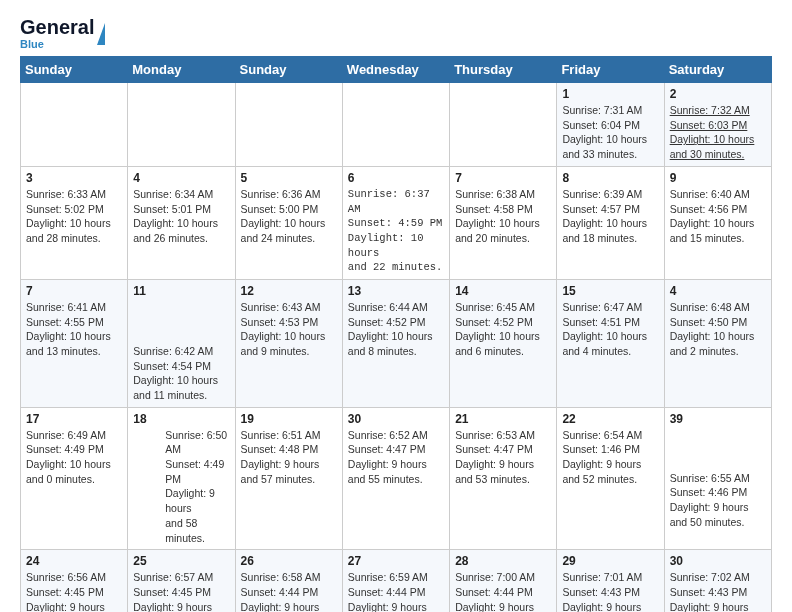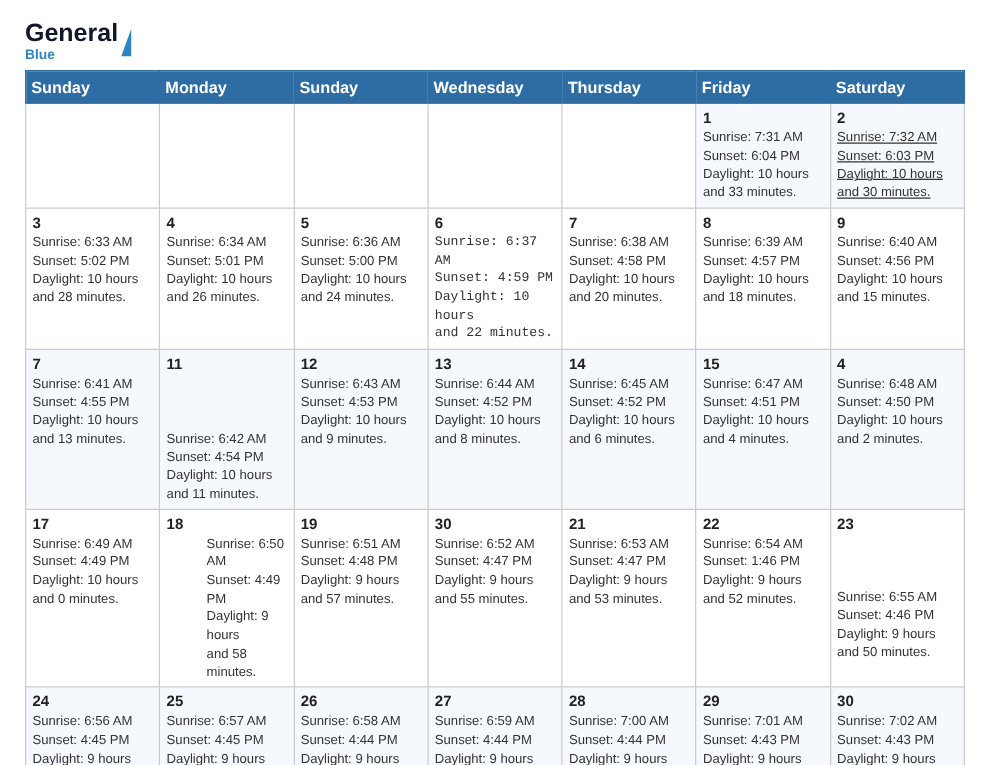--- a/index.html
+++ b/index.html
@@ -291,21 +291,21 @@
 and 53 minutes.</div>
           </td>
           <td>
             <span class="day-num">22</span>
             <div class="day-info" style="white-space: pre-line;">Sunrise: 6:54 AM
 Sunset: 1:46 PM
 Daylight: 9 hours
 and 52 minutes.</div>
           </td>
           <td>
-            <span class="day-num">23</span>
+            <span class="day-num">39</span>
             <div class="day-info" style="white-space: pre-line; margin-top: 45px;">Sunrise: 6:55 AM
 Sunset: 4:46 PM
 Daylight: 9 hours
 and 50 minutes.</div>
           </td>
         </tr>
         <tr>
           <td>
             <span class="day-num">24</span>
             <div class="day-info" style="white-space: pre-line;">Sunrise: 6:56 AM

